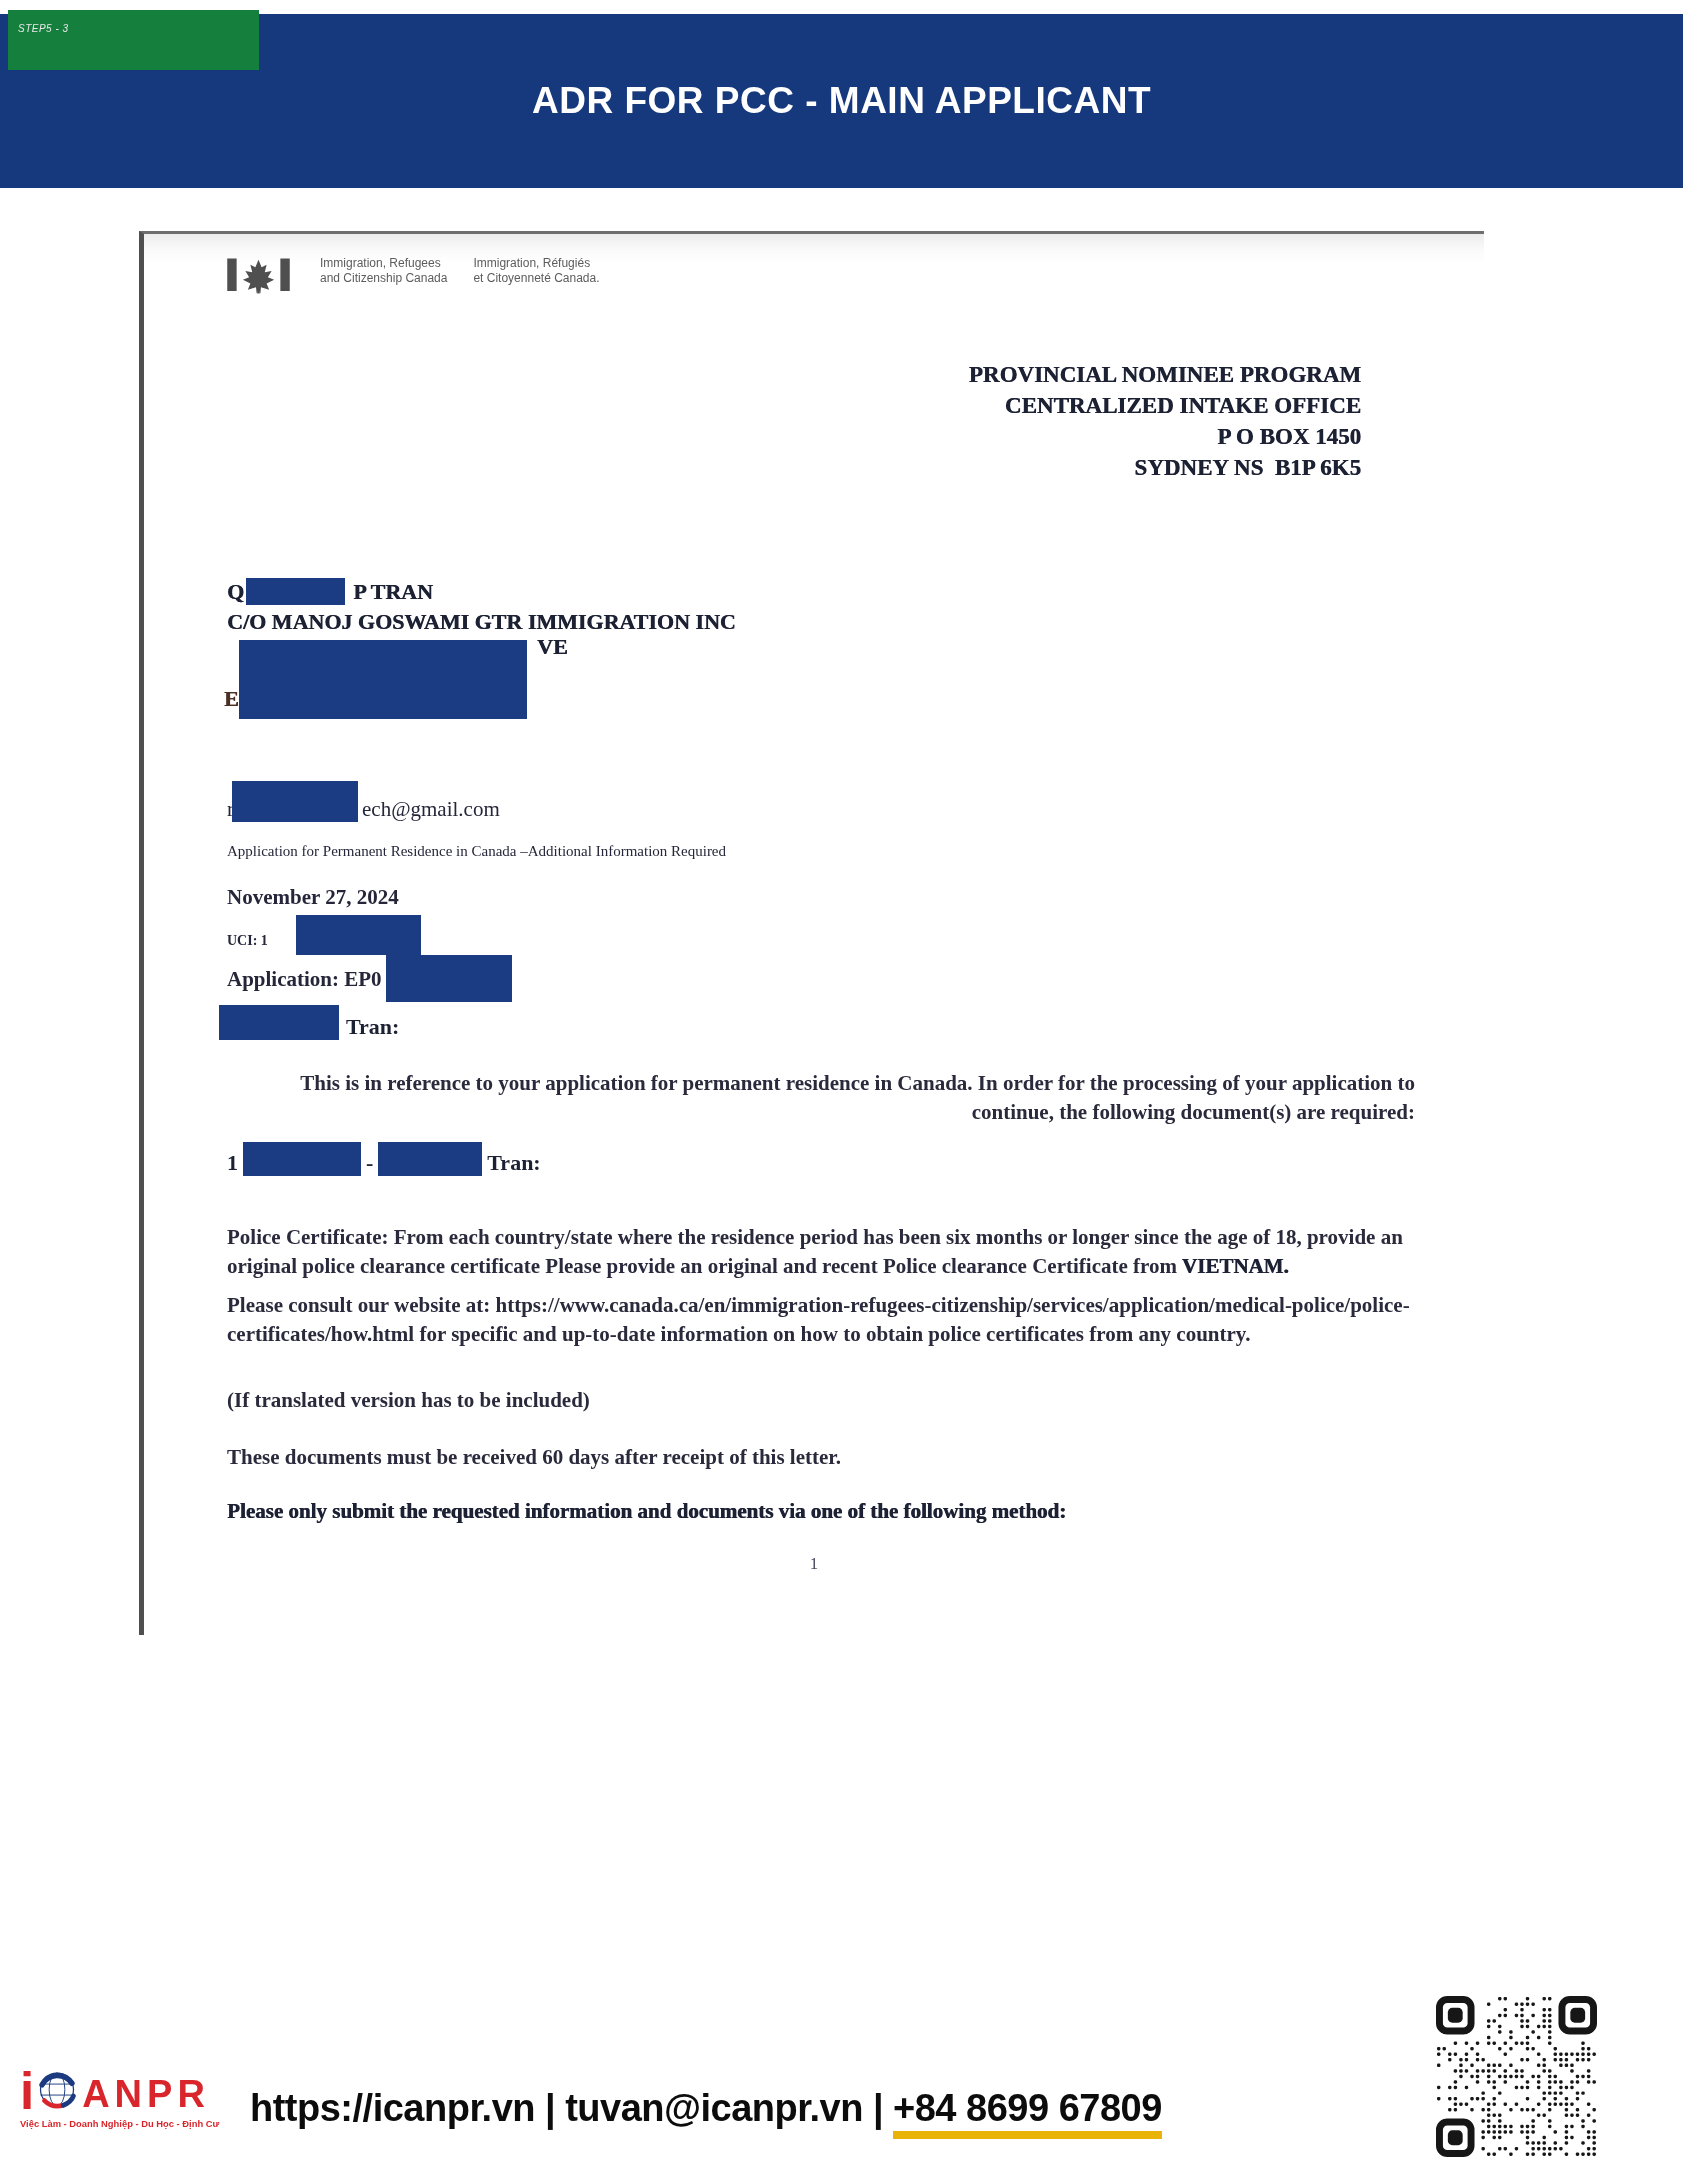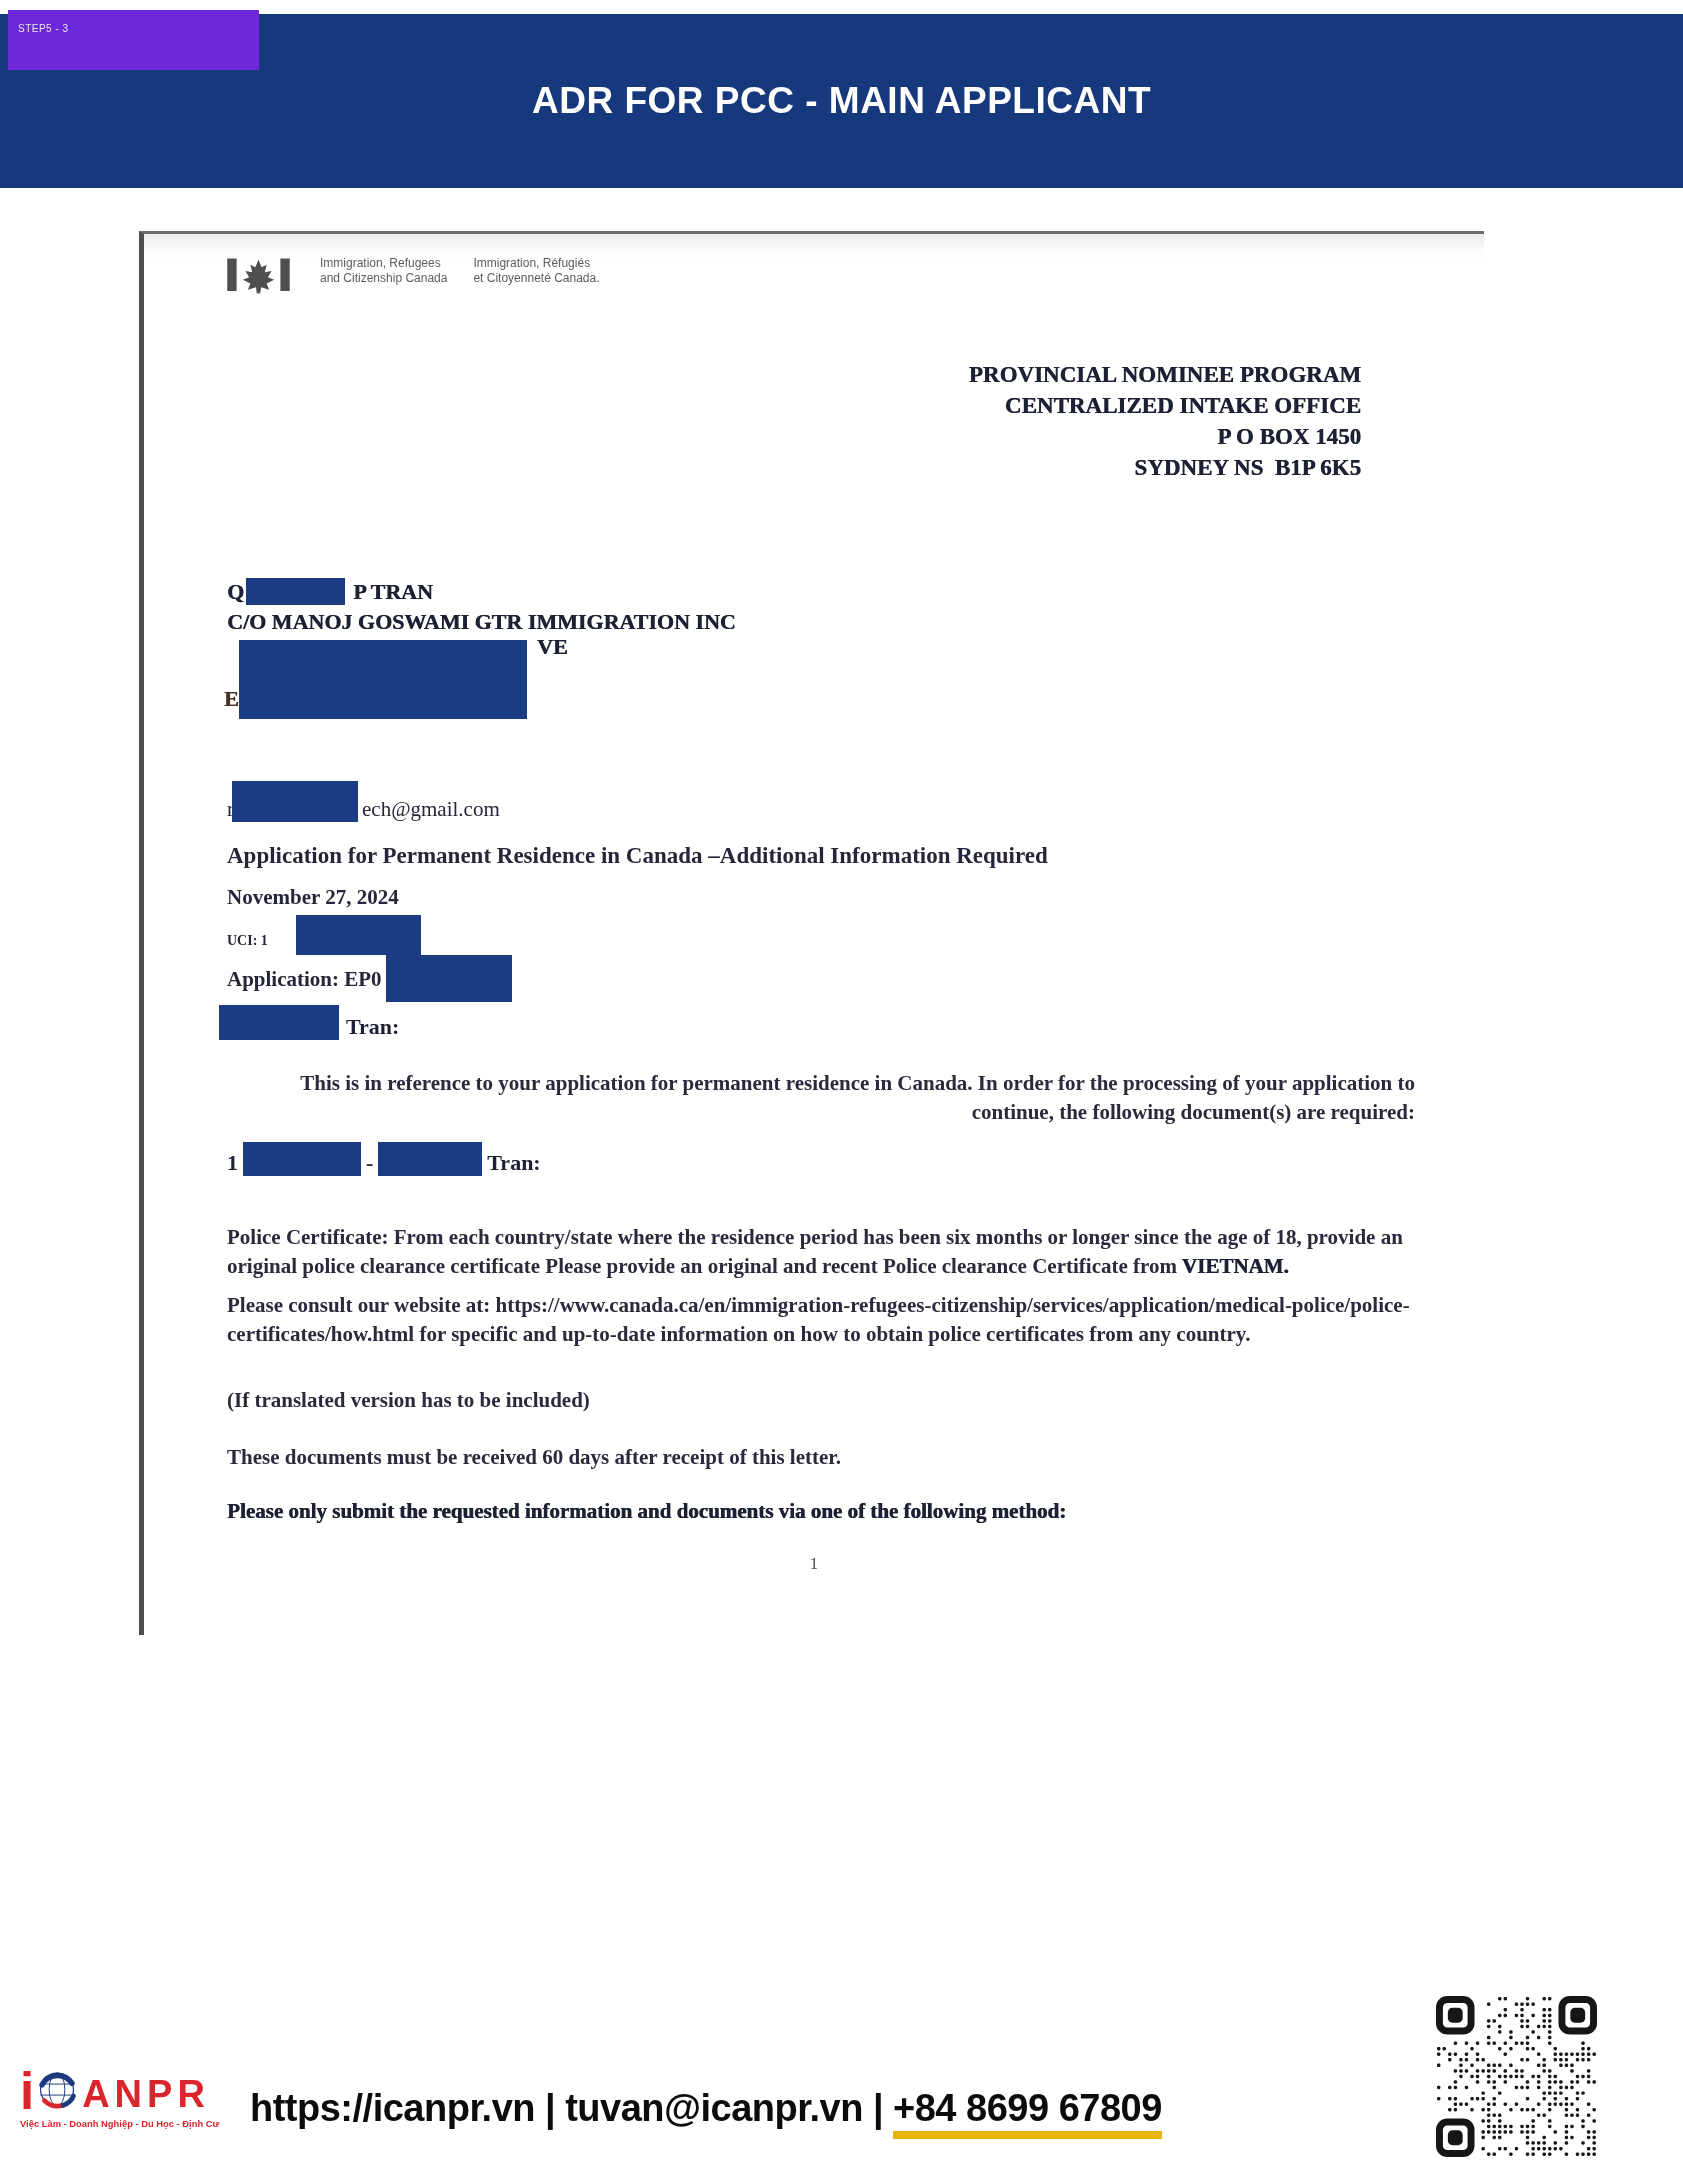--- a/index.html
+++ b/index.html
@@ -10,22 +10,22 @@
   
   .banner{
     position:absolute;left:0;top:14px;width:1683px;height:174px;
     background:#16387c;display:flex;align-items:center;justify-content:center;
   }
   .banner h1{
     margin:0;color:#ffffff;font-size:37px;font-weight:bold;letter-spacing:0.5px;
     font-family:"Liberation Sans",sans-serif;
   }
   .step-box{
-    position:absolute;left:8px;top:10px;width:251px;height:60px;background:#6d28d9;
-    color:#e8e8e8;font-size:10px;
+    position:absolute;left:8px;top:10px;width:251px;height:60px;background:#15803d;
+    color:#e8e8e8;font-size:10px;font-style:italic;
   }
   .step-box span{position:absolute;left:10px;top:13px;letter-spacing:0.5px;}
   
   .page{
     position:absolute;left:139px;top:231px;width:1340px;height:1401px;
     border-top:3px solid #6e6e6e;border-left:5px solid #4f4f4f;
     background:linear-gradient(180deg,#ececec 0px,#fafafa 16px,#ffffff 30px);
     font-family:"Liberation Serif",serif;color:#26263a;
   }
   .page *{font-family:"Liberation Serif",serif;}
@@ -50,21 +50,21 @@
   }
   .r-line{height:30px;display:flex;align-items:flex-end;}
   .r-ghost{position:absolute;left:310px;top:59px;}
   .big-redact{position:absolute;left:12px;top:65px;width:288px;height:79px;background:#1b3c82;}
   .r-frag{position:absolute;left:-3px;top:111px;color:#4a3026;}
   
   .email-line{position:absolute;left:83px;top:546px;height:42px;display:flex;align-items:flex-end;
     font-size:21px;color:#26263a;}
   .email-line .redact{width:126px;height:41px;margin:0 4px 0 -2px;}
   
-  .l-sub{position:absolute;left:83px;top:609px;font-size:23px;font-weight:bold;}
+  .l-sub{position:absolute;left:83px;top:609px;font-size:15px;font-weight:normal;}
   .l-date{position:absolute;left:83px;top:651px;font-size:21px;font-weight:bold;}
   .l-uci{position:absolute;left:83px;top:699px;font-size:14px;font-weight:bold;}
   .l-uci .redact{position:absolute;left:69px;top:-18px;width:125px;height:40px;}
   .l-app{position:absolute;left:83px;top:733px;font-size:21px;font-weight:bold;}
   .l-app .redact{position:absolute;left:159px;top:-12px;width:126px;height:47px;}
   .salutation{position:absolute;left:75px;top:770px;height:36px;display:flex;align-items:flex-end;
     font-size:22px;font-weight:bold;color:#1d2134;}
   .salutation .redact{width:120px;height:35px;margin-right:7px;}
   .para{position:absolute;left:83px;font-size:21px;line-height:29px;font-weight:bold;color:#2a2a3c;}
   .intro{top:835px;width:1188px;text-align:right;}

